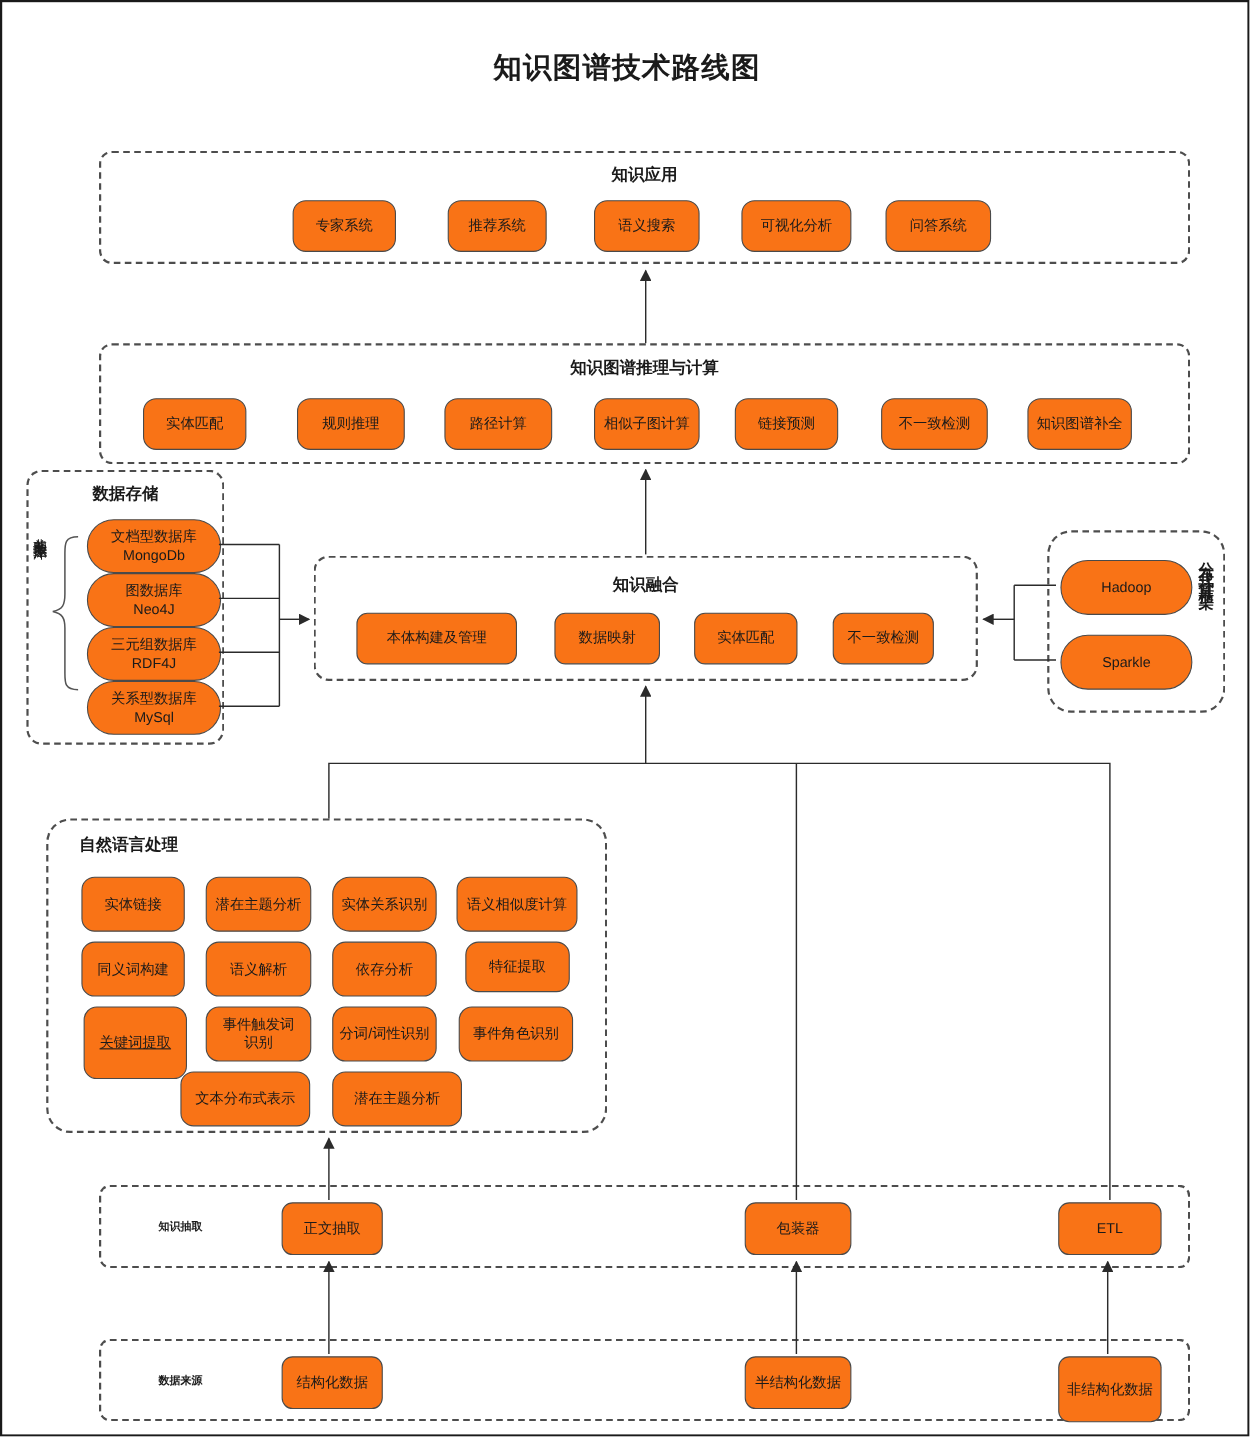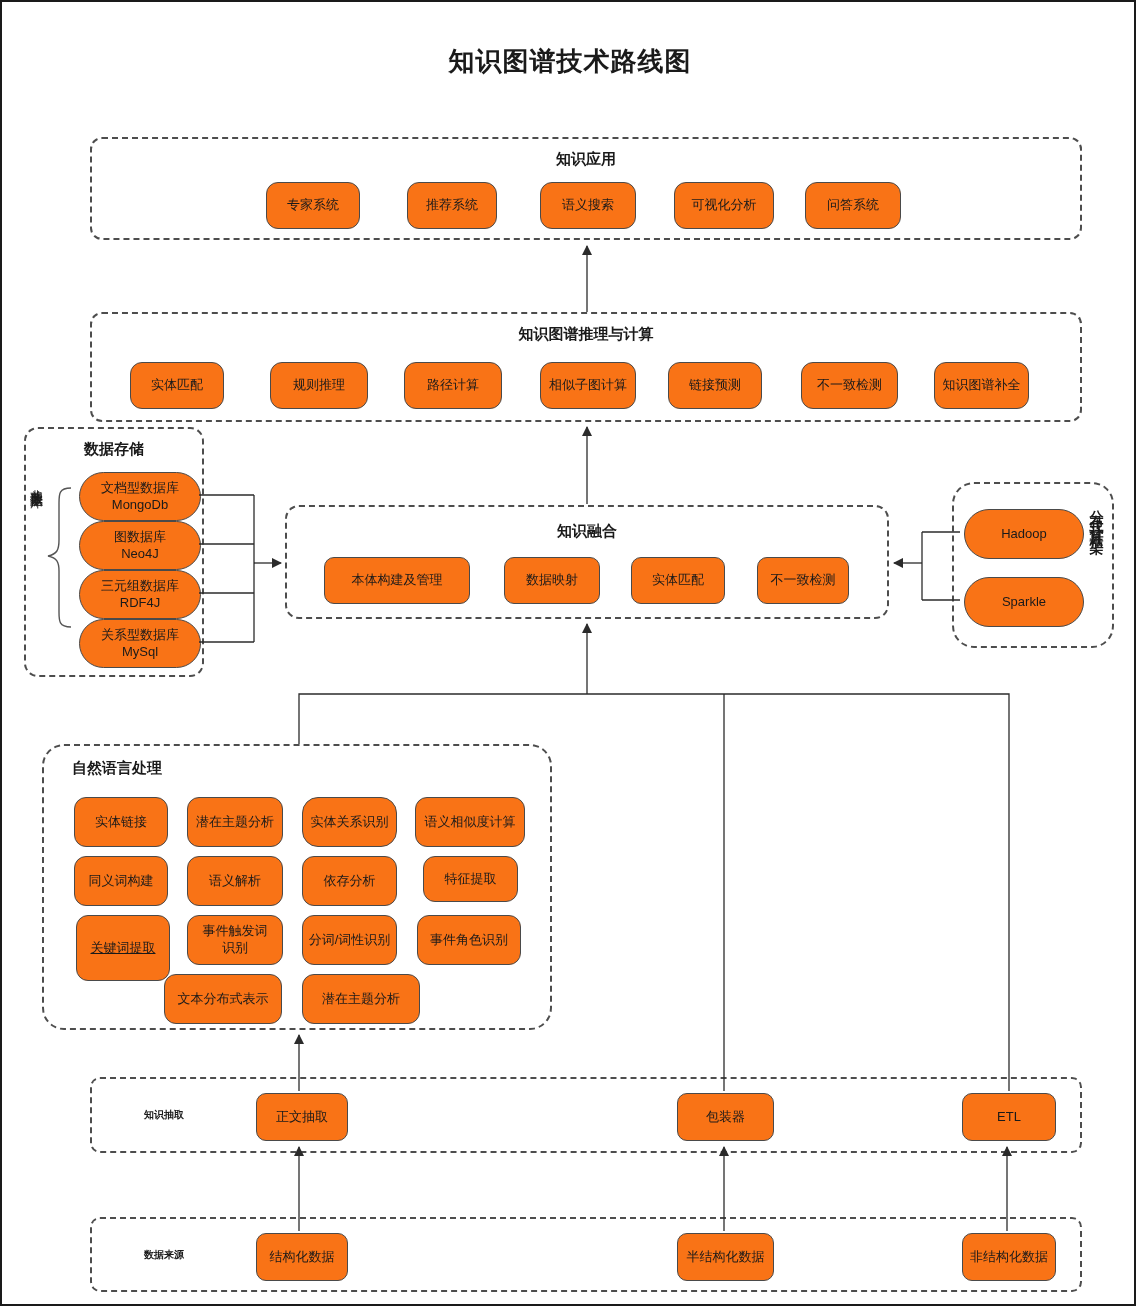--- a/index.html
+++ b/index.html
@@ -135,21 +135,21 @@
     <div class="corner-label" style="left:52px;">知识抽取</div>
     <div class="pill r10" style="left:164px;top:14px;width:92px;height:48px;">正文抽取</div>
     <div class="pill r10" style="left:585px;top:14px;width:97px;height:48px;">包装器</div>
     <div class="pill r10" style="left:870px;top:14px;width:94px;height:48px;">ETL</div>
   </div>
 
   <div class="dbox" style="left:88px;top:1215px;width:992px;height:75px;border-radius:10px;">
     <div class="corner-label" style="left:52px;">数据来源</div>
     <div class="pill r10" style="left:164px;top:14px;width:92px;height:48px;">结构化数据</div>
     <div class="pill r10" style="left:585px;top:14px;width:97px;height:48px;">半结构化数据</div>
-    <div class="pill r10" style="left:870px;top:14px;width:94px;height:48px;">非结构化数据</div>
+    <div class="pill r10" style="left:870px;top:14px;width:94px;height:60px;">非结构化数据</div>
   </div>
 
   <svg class="wires" width="1136" height="1306" viewBox="0 0 1136 1306">
     <defs>
       <marker id="arr" viewBox="0 0 10 10" refX="9" refY="5" markerWidth="8" markerHeight="8" orient="auto-start-reverse">
         <path d="M0,0 L10,5 L0,10 z" fill="#2b2b2b"></path>
       </marker>
     </defs>
     <g stroke="#2b2b2b" stroke-width="1.3" fill="none">
 

